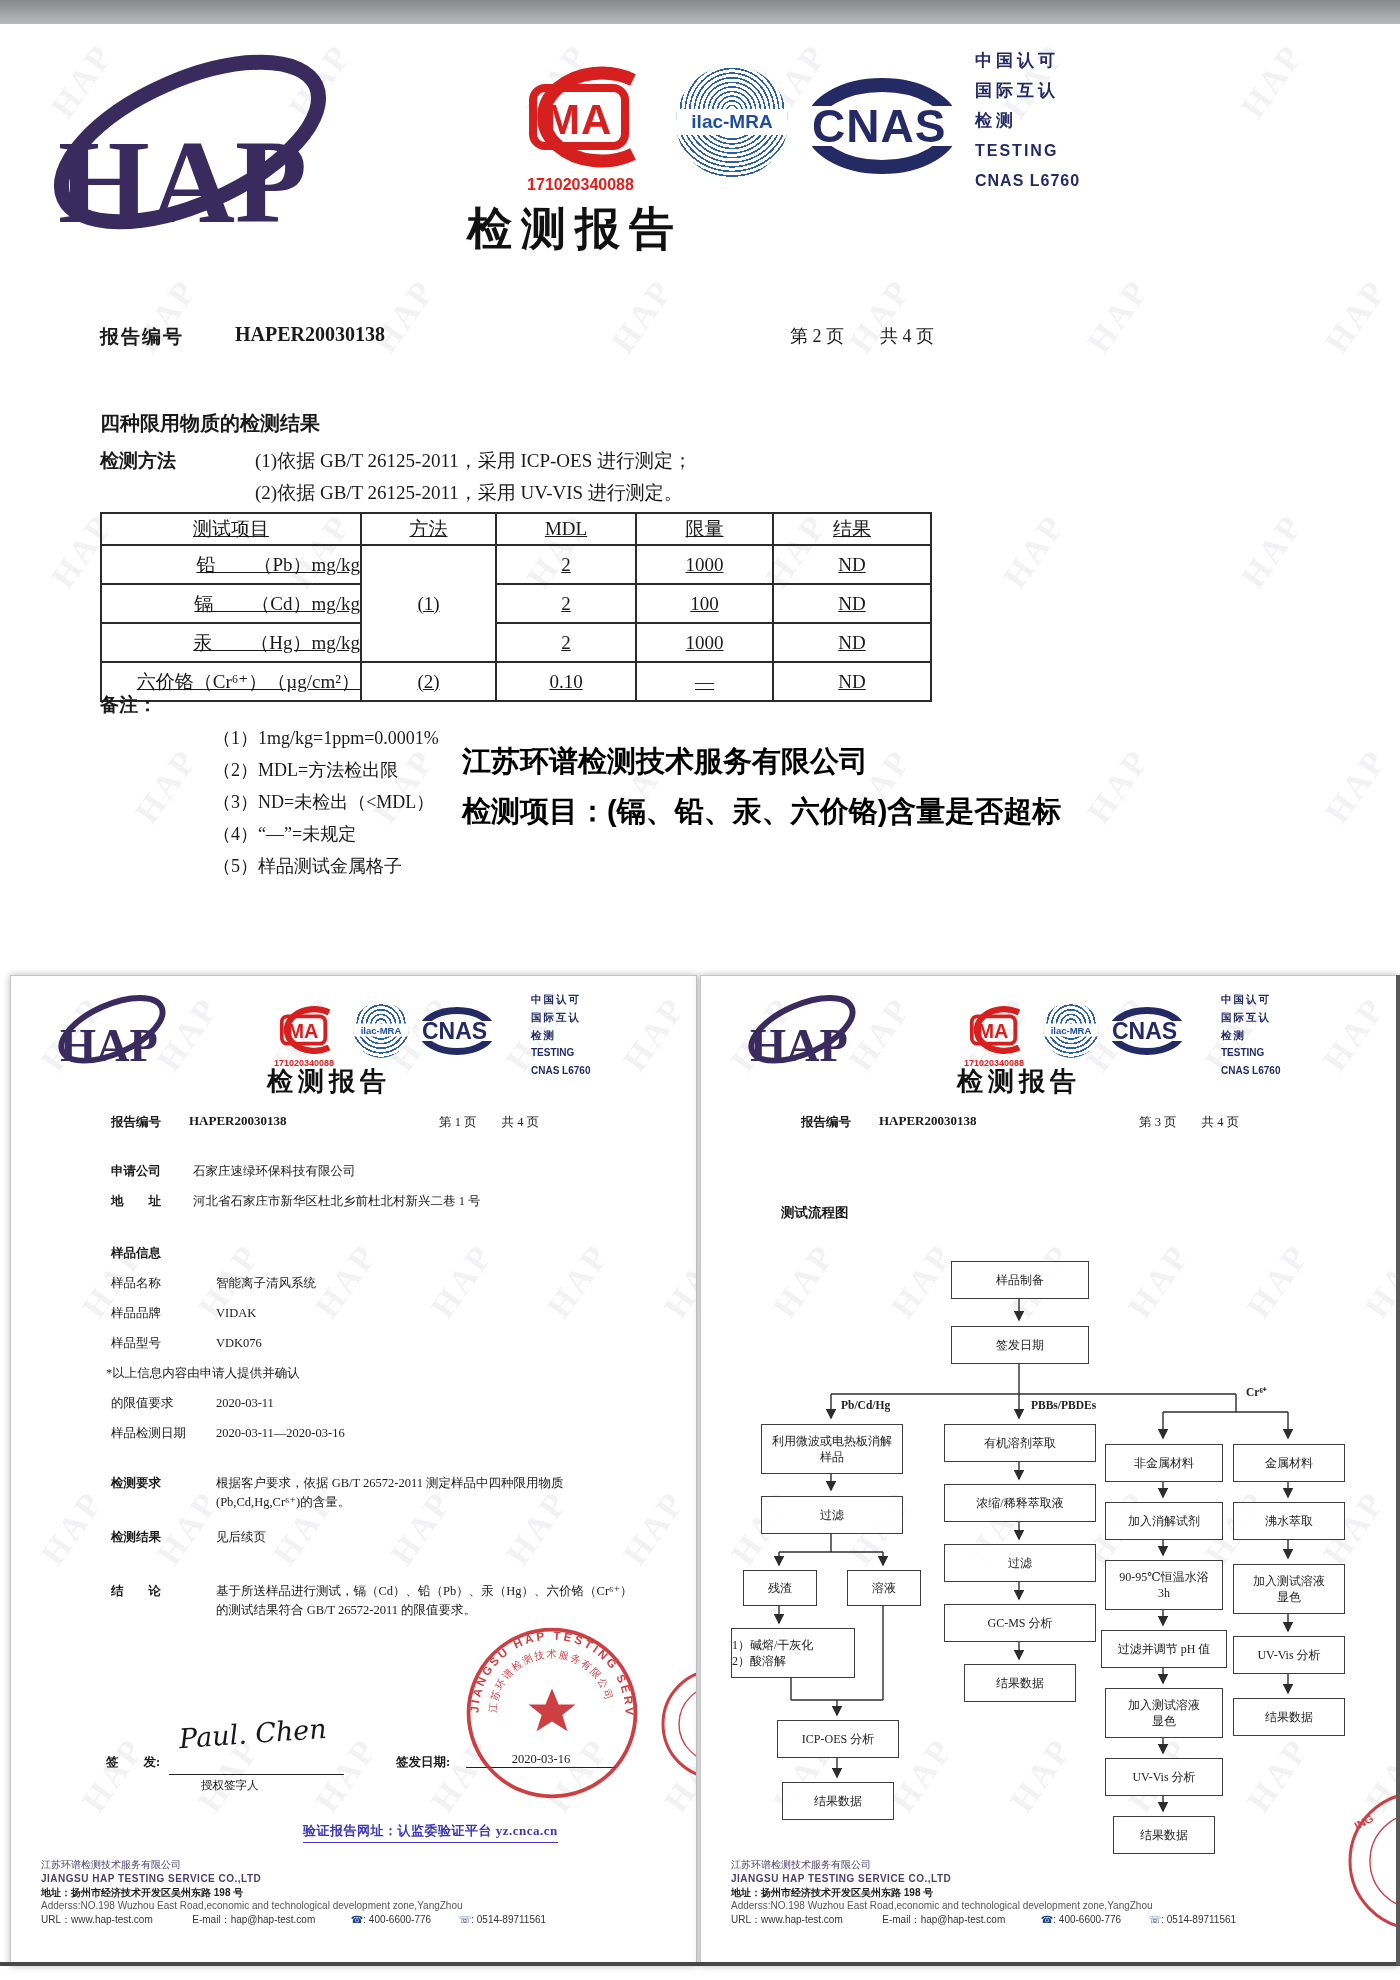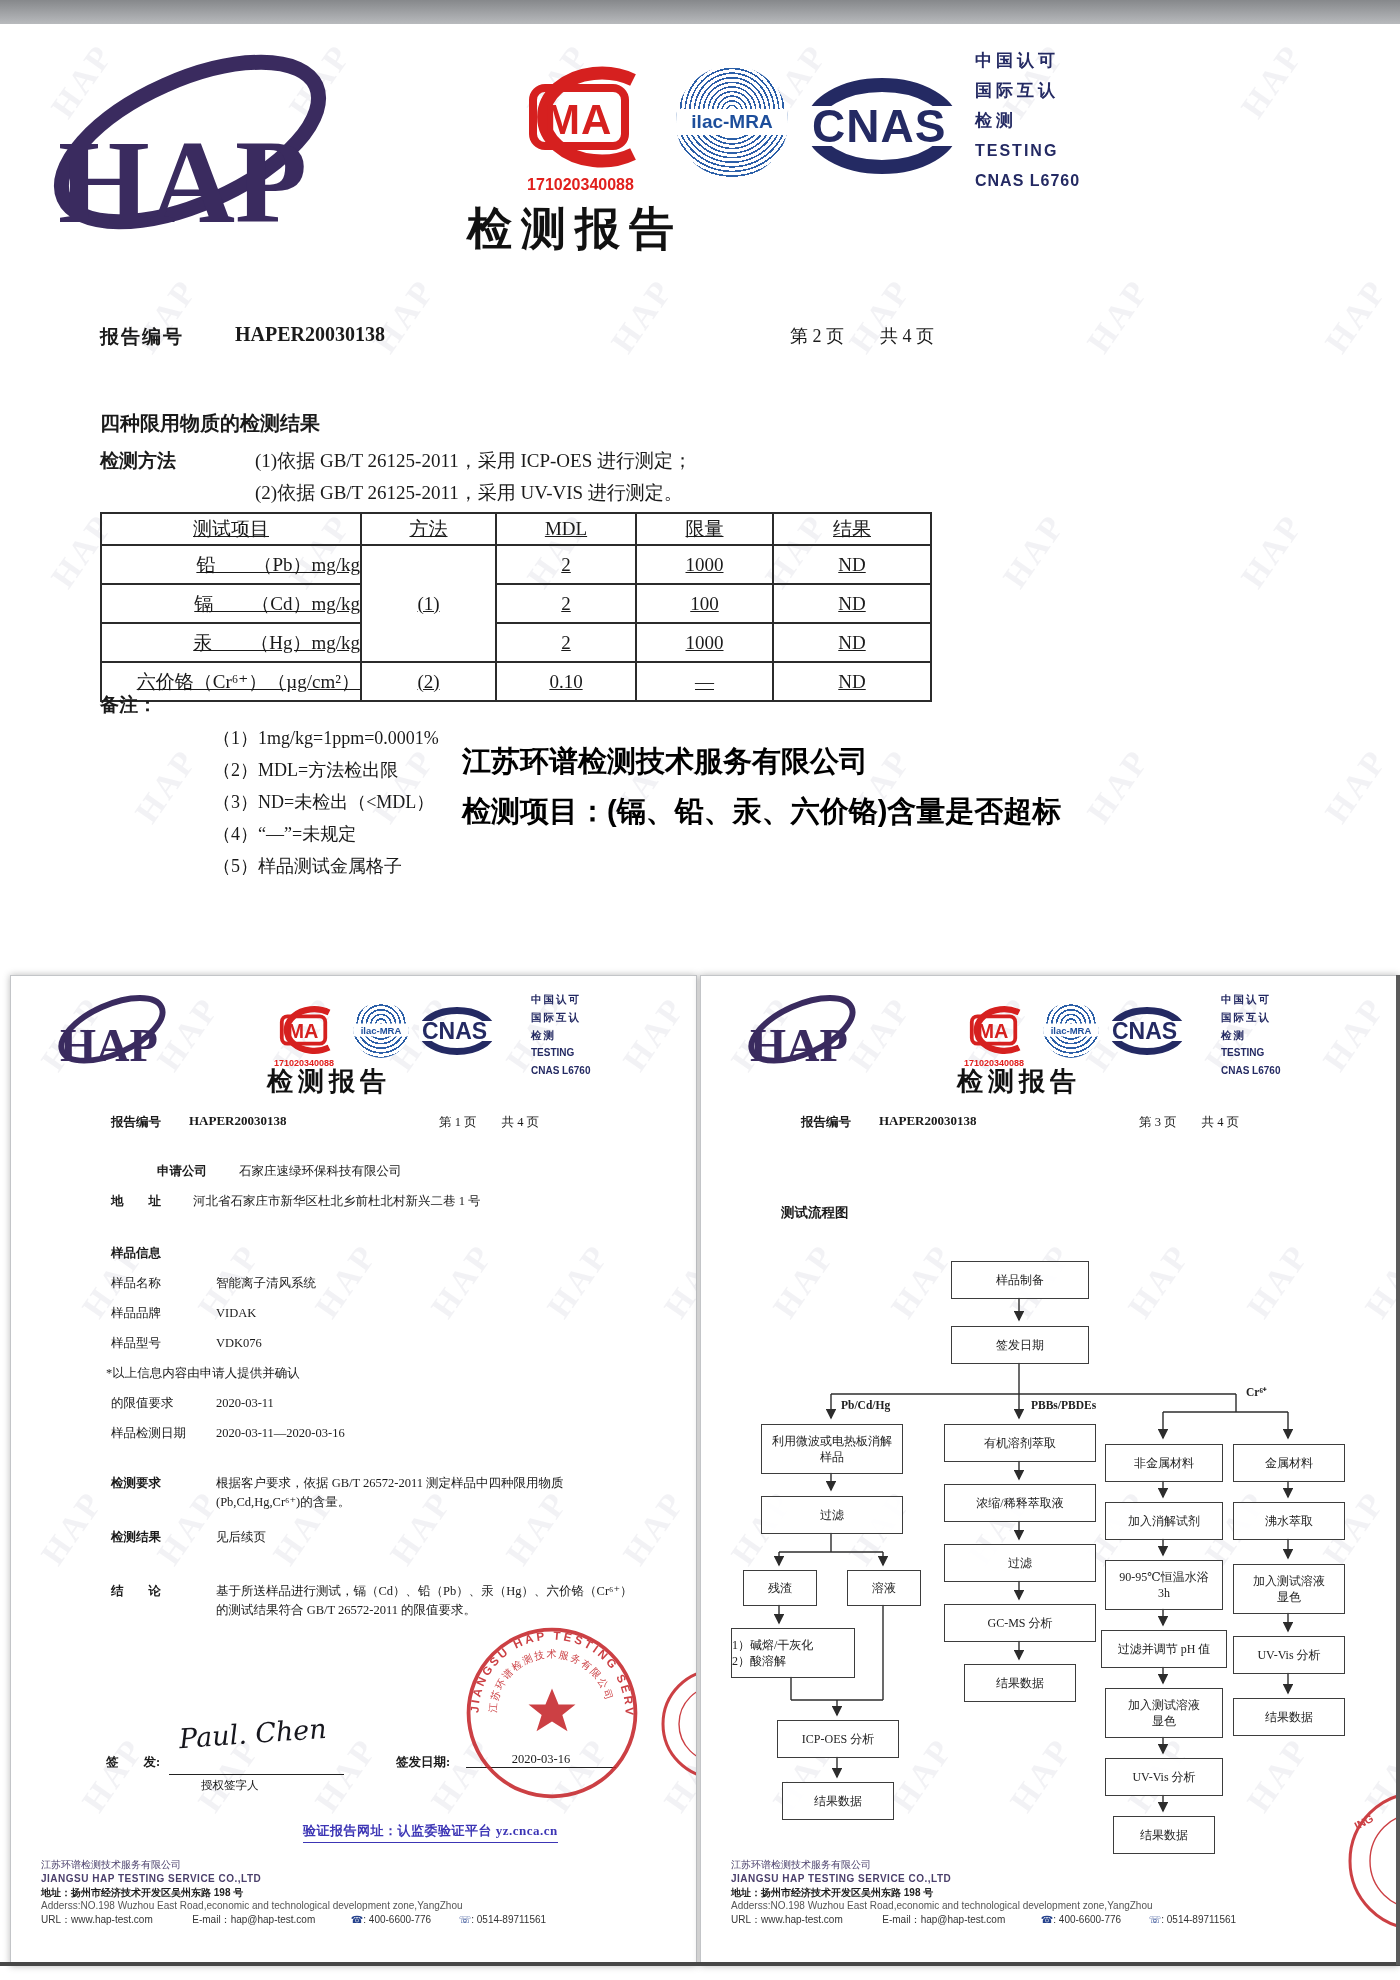--- a/index.html
+++ b/index.html
@@ -250,21 +250,21 @@
       <div style="font-size:10.5px;letter-spacing:2px;line-height:18px;">国际互认</div>
       <div style="font-size:10.5px;letter-spacing:2px;line-height:18px;">检测</div>
       <div style="font-size:10px;line-height:18px;">TESTING</div>
       <div style="font-size:10px;line-height:18px;">CNAS L6760</div>
     </div>
     <div class="doctitle abs" style="left:208px;top:88px;width:220px;font-size:26px;letter-spacing:5px;">检测报告</div>
     <div class="abs lbl psmall" style="left:100px;top:138px;">报告编号</div>
     <div class="abs lbl" style="left:178px;top:137px;font-size:13px;">HAPER20030138</div>
     <div class="abs psmall" style="left:428px;top:138px;">第 1 页　　共 4 页</div>
 
-    <div class="prow" style="top:186px;margin-left:46px;"><b class="w1">申请公司</b><span>石家庄速绿环保科技有限公司</span></div>
+    <div class="prow" style="top:186px;"><b class="w1">申请公司</b><span>石家庄速绿环保科技有限公司</span></div>
     <div class="prow" style="top:216px;"><b class="w1">地　　址</b><span>河北省石家庄市新华区杜北乡前杜北村新兴二巷 1 号</span></div>
 
     <div class="prow lbl" style="top:268px;">样品信息</div>
     <div class="prow" style="top:298px;"><b class="w2" style="font-weight:normal;">样品名称</b><span>智能离子清风系统</span></div>
     <div class="prow" style="top:328px;"><b class="w2" style="font-weight:normal;">样品品牌</b><span>VIDAK</span></div>
     <div class="prow" style="top:358px;"><b class="w2" style="font-weight:normal;">样品型号</b><span>VDK076</span></div>
     <div class="prow" style="top:388px;left:95px;">*以上信息内容由申请人提供并确认</div>
     <div class="prow" style="top:418px;"><b class="w2" style="font-weight:normal;">的限值要求</b><span>2020-03-11</span></div>
     <div class="prow" style="top:448px;"><b class="w2" style="font-weight:normal;">样品检测日期</b><span>2020-03-11—2020-03-16</span></div>
 

